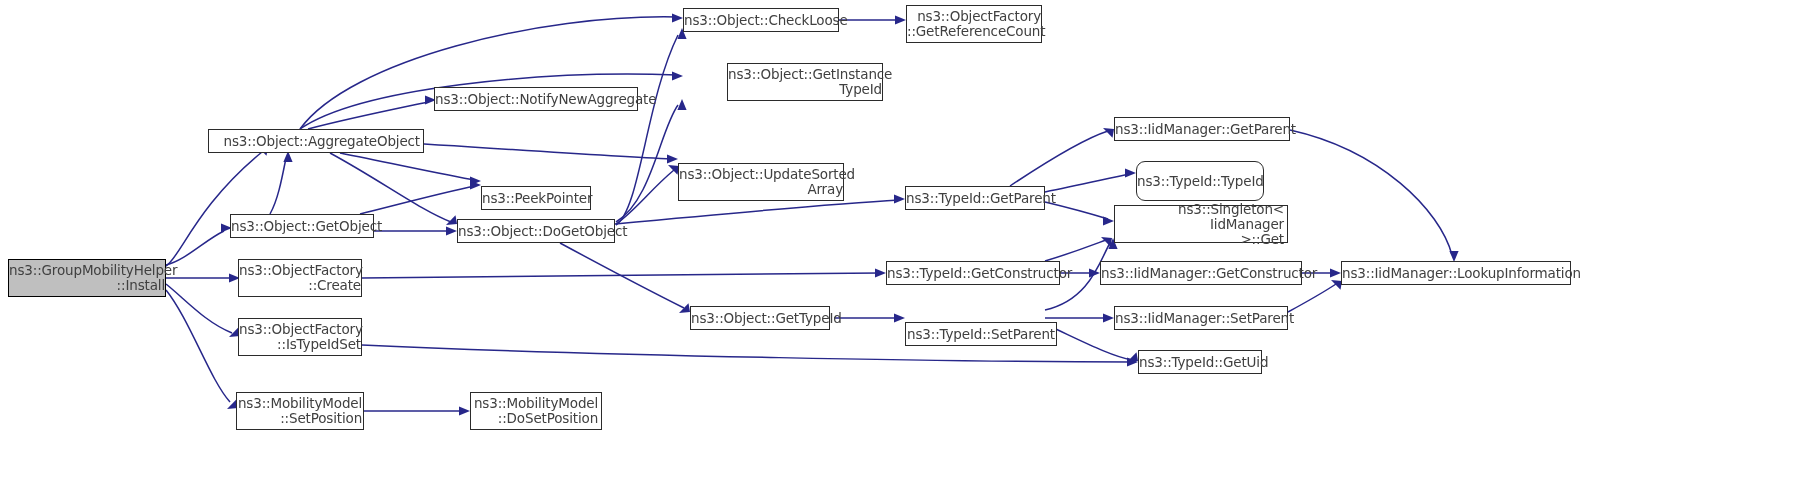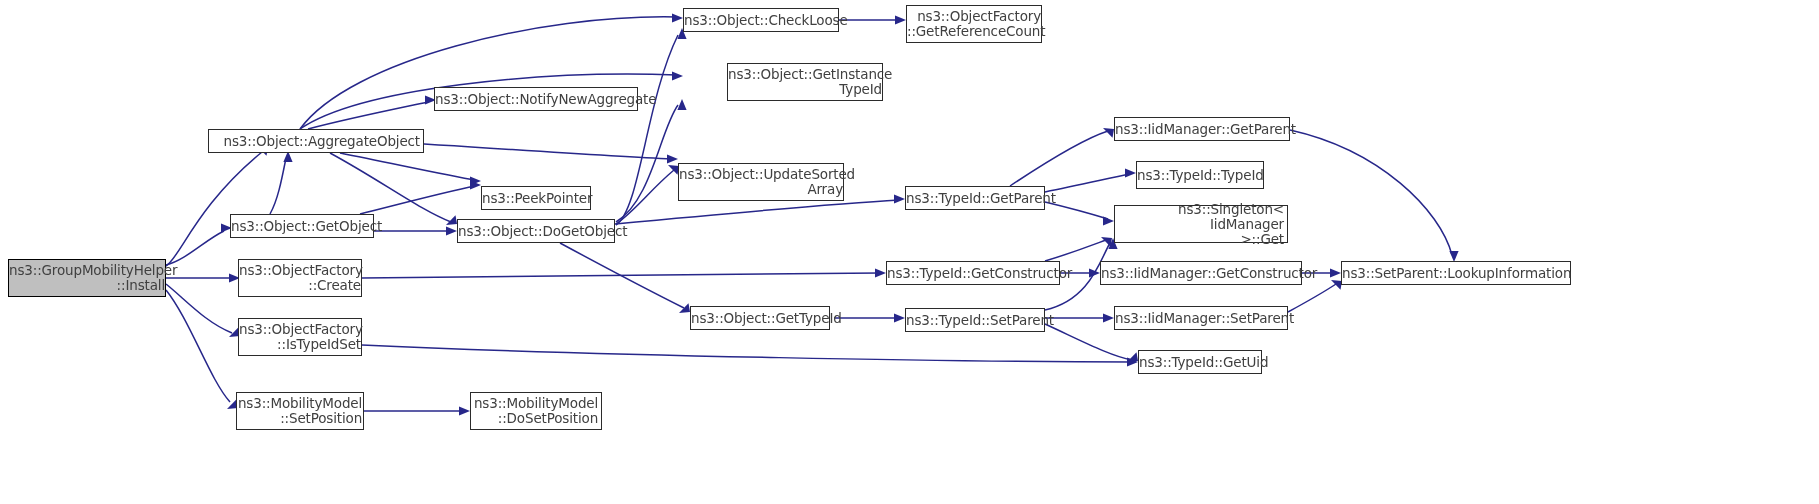--- a/index.html
+++ b/index.html
@@ -216,23 +216,23 @@
       <div class="node" style="left: 683px; top: 8px; width: 156px; height: 24px;"><span class="node-label">ns3::Object::CheckLoose</span></div>
       <div class="node" style="left: 683px; top: 63px; width: 156px; height: 38px; margin-left: 44px;"><span class="node-label">ns3::Object::GetInstance
 TypeId</span></div>
       <div class="node" style="left: 678px; top: 144px; width: 166px; height: 38px; margin-top: 19px;"><span class="node-label">ns3::Object::UpdateSorted
 Array</span></div>
       <div class="node" style="left: 690px; top: 306px; width: 140px; height: 24px;"><span class="node-label">ns3::Object::GetTypeId</span></div>
       <div class="node" style="left: 906px; top: 5px; width: 136px; height: 38px;"><span class="node-label">ns3::ObjectFactory
 ::GetReferenceCount</span></div>
       <div class="node" style="left: 905px; top: 186px; width: 140px; height: 24px;"><span class="node-label">ns3::TypeId::GetParent</span></div>
       <div class="node" style="left: 886px; top: 261px; width: 174px; height: 24px;"><span class="node-label">ns3::TypeId::GetConstructor</span></div>
-      <div class="node" style="left: 905px; top: 308px; width: 140px; height: 24px;"><span class="node-label">ns3::TypeId::SetParent</span></div>
+      <div class="node" style="left: 905px; top: 322px; width: 152px; height: 24px;"><span class="node-label">ns3::TypeId::SetParent</span></div>
       <div class="node" style="left: 1114px; top: 117px; width: 176px; height: 24px;"><span class="node-label">ns3::IidManager::GetParent</span></div>
-      <div class="node" style="left: 1136px; top: 161px; width: 128px; height: 28px;"><span class="node-label">ns3::TypeId::TypeId</span></div>
+      <div class="node" style="left: 1136px; top: 161px; width: 128px; height: 40px; border-radius: 9px;"><span class="node-label">ns3::TypeId::TypeId</span></div>
       <div class="node" style="left: 1114px; top: 205px; width: 174px; height: 38px;"><span class="node-label">ns3::Singleton&lt; IidManager
 &gt;::Get</span></div>
       <div class="node" style="left: 1100px; top: 261px; width: 202px; height: 24px;"><span class="node-label">ns3::IidManager::GetConstructor</span></div>
       <div class="node" style="left: 1114px; top: 306px; width: 174px; height: 24px;"><span class="node-label">ns3::IidManager::SetParent</span></div>
       <div class="node" style="left: 1138px; top: 350px; width: 124px; height: 24px;"><span class="node-label">ns3::TypeId::GetUid</span></div>
-      <div class="node" style="left: 1341px; top: 261px; width: 230px; height: 24px;"><span class="node-label">ns3::SetParent::LookupInformation</span></div>
+      <div class="node" style="left: 1341px; top: 261px; width: 230px; height: 24px;"><span class="node-label">ns3::IidManager::LookupInformation</span></div>
     </div>
 </div>
 
 </body></html>

